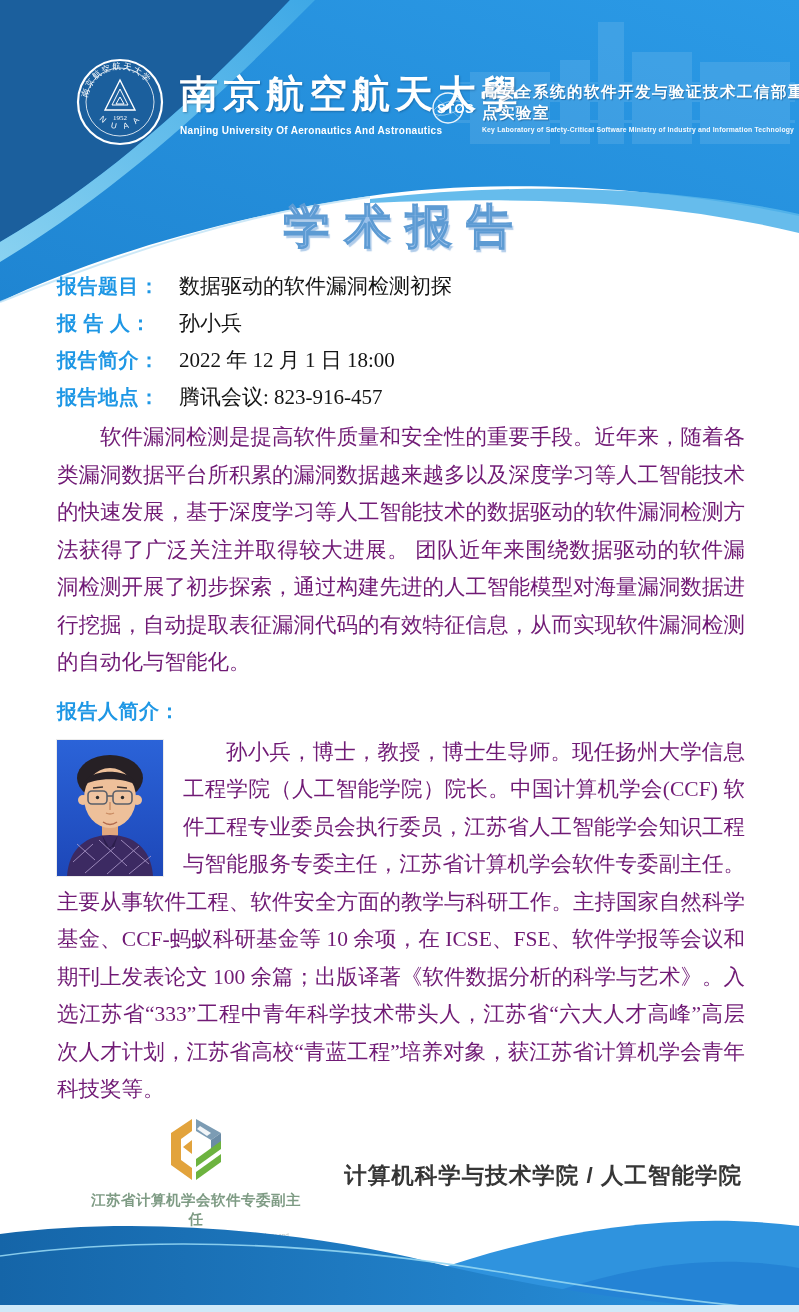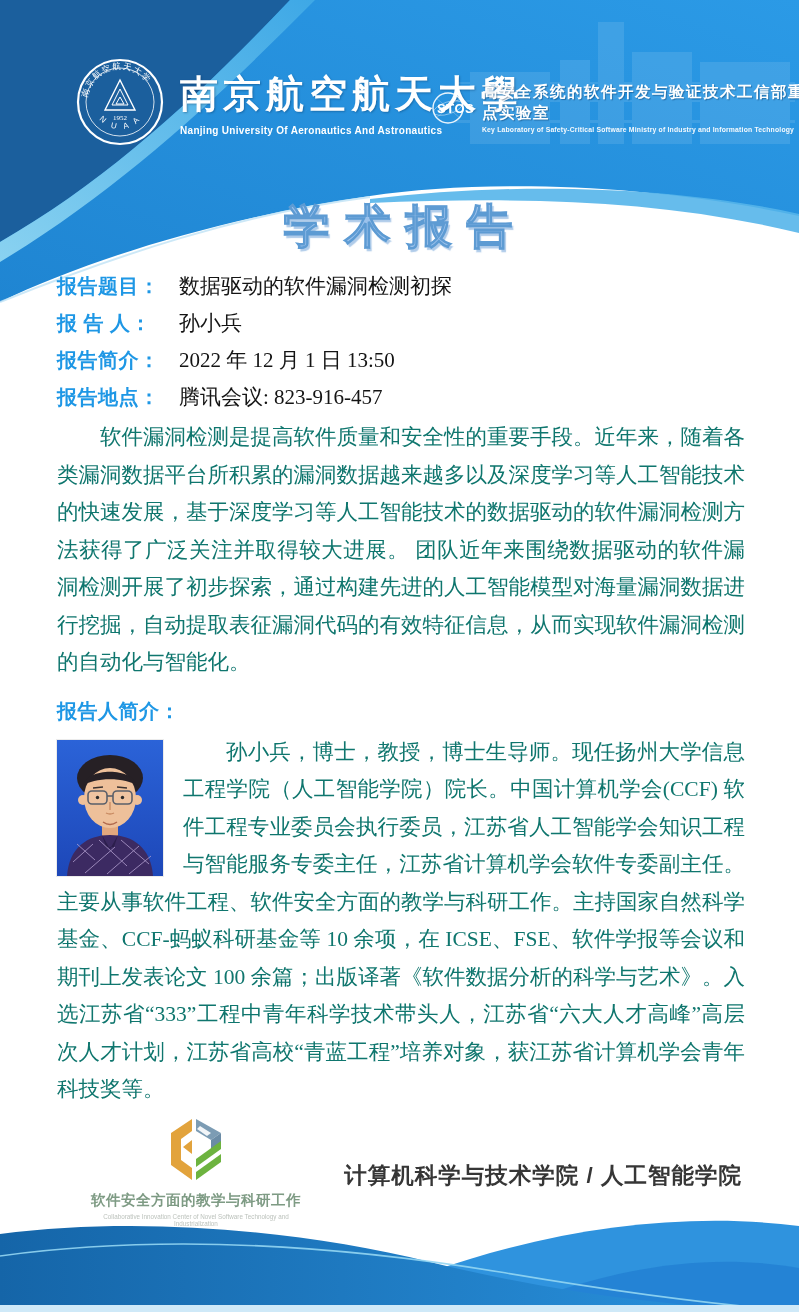--- a/index.html
+++ b/index.html
@@ -37,21 +37,21 @@
   
   .content{position:absolute;left:57px;top:271px;width:688px;}
   .info-row{display:flex;align-items:baseline;margin-bottom:7px;}
   .info-label,.section-label{
     flex:none;width:122px;font-family:"Liberation Sans",sans-serif;
     font-weight:bold;font-size:20px;line-height:30px;color:#1e97e5;letter-spacing:.5px;
   }
   .section-label{width:auto;margin-top:4px;margin-bottom:2px;}
   .info-value{font-size:21px;line-height:30px;color:#141414;}
   .para{
-    margin:6px 0 0 0;font-size:21.5px;line-height:37.5px;color:#0f766e;
+    margin:6px 0 0 0;font-size:21.5px;line-height:37.5px;color:#701a75;
     text-align:justify;text-indent:2em;
   }
   .bio{margin-top:8px;}
   .bio:after{content:"";display:block;clear:both;}
   .photo{float:left;width:106px;height:136px;margin:6px 20px 4px 0;
     box-shadow:0 0 0 1px rgba(0,0,0,.08);}
   .bio-text{margin-top:0;}
   
   .cic{position:absolute;left:86px;top:1116px;width:220px;text-align:center;}
   .cic-logo{margin:0 auto;}
@@ -150,21 +150,21 @@
     <div class="info-row">
       <span class="info-label">报告题目：</span>
       <span class="info-value">数据驱动的软件漏洞检测初探</span>
     </div>
     <div class="info-row">
       <span class="info-label">报 告 人：</span>
       <span class="info-value">孙小兵</span>
     </div>
     <div class="info-row">
       <span class="info-label">报告简介：</span>
-      <span class="info-value">2022 年 12 月 1 日 13:50</span>
+      <span class="info-value">2022 年 12 月 1 日 18:00</span>
     </div>
     <div class="info-row">
       <span class="info-label">报告地点：</span>
       <span class="info-value">腾讯会议: 823-916-457</span>
     </div>
 
     <p class="para">软件漏洞检测是提高软件质量和安全性的重要手段。近年来，随着各类漏洞数据平台所积累的漏洞数据越来越多以及深度学习等人工智能技术的快速发展，基于深度学习等人工智能技术的数据驱动的软件漏洞检测方法获得了广泛关注并取得较大进展。 团队近年来围绕数据驱动的软件漏洞检测开展了初步探索，通过构建先进的人工智能模型对海量漏洞数据进行挖掘，自动提取表征漏洞代码的有效特征信息，从而实现软件漏洞检测的自动化与智能化。</p>
 
     <div class="section-label" style="margin-top:14px;">报告人简介：</div>
 
@@ -211,21 +211,21 @@
       <path d="M28,3 L7,17 V49 L28,64 L28,52 L17,44 V23 L28,15 Z" fill="#e2a33c"></path>
       <path d="M28,24 L19,31 L28,38 Z" fill="#e2a33c"></path>
 
       <path d="M32,3 L57,17 L47,24 L32,15 Z" fill="#7c9cb4"></path>
       <path d="M47,24 L57,17 V29 L47,35 Z" fill="#6b8ca6"></path>
       <path d="M36,10 L47,17 L43,20 L33,13 Z" fill="#ffffff" opacity=".9"></path>
 
       <path d="M32,64 L57,46 V38 L32,56 Z" fill="#6db33f"></path>
       <path d="M32,51 L57,33 V25 L32,43 Z" fill="#6db33f"></path>
     </svg>
-    <div class="cic-zh">软件安全方面的教学与科研工作</div>
+    <div class="cic-zh">江苏省计算机学会软件专委副主任</div>
     <div class="cic-en">Collaborative Innovation Center of Novel Software Technology and Industrialization</div>
   </div>
 
   <div class="college">计算机科学与技术学院 / 人工智能学院</div>
 
   <svg class="footer-waves" width="799" height="100" viewBox="0 0 799 100" preserveAspectRatio="none" aria-hidden="true">
     <defs>
       <linearGradient id="gL" x1="0" y1="0" x2="1" y2="0">
         <stop offset="0" stop-color="#1565a8"></stop>
           <stop offset="1" stop-color="#2a94e0"></stop>

